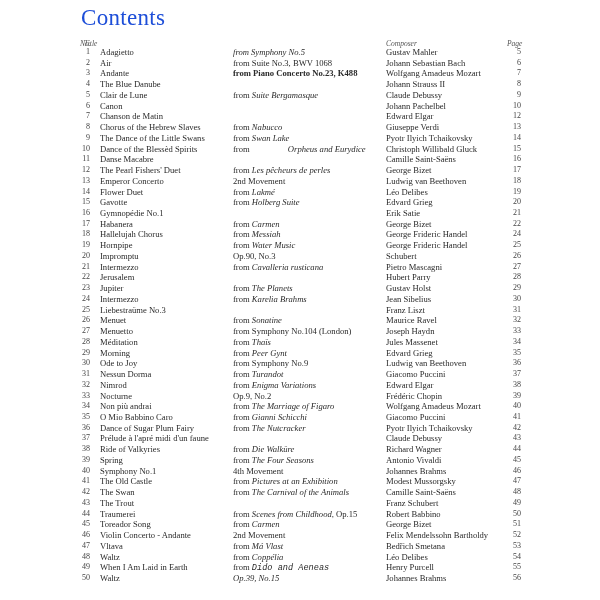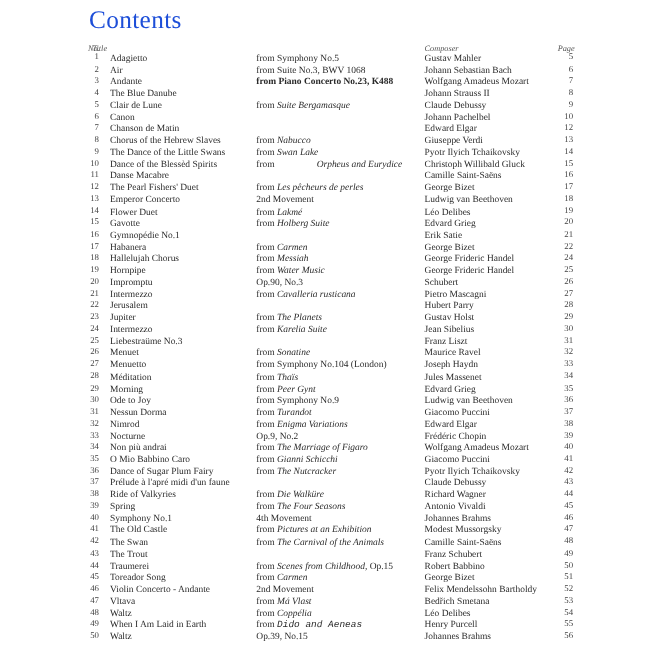--- a/index.html
+++ b/index.html
@@ -28,21 +28,21 @@
 <div class="title">Contents</div>
 <div class="hdr hdr-no">No.</div>
 <div class="hdr hdr-title">Title</div>
 <div class="hdr hdr-comp">Composer</div>
 <div class="hdr hdr-page">Page</div>
 
 <div class="rows" id="rows">
     <div class="row">
       <span class="c-no">1</span>
       <span class="c-title">Adagietto</span>
-      <span class="c-sub"><span class="sub-pre" style="position: static;">from Symphony No.5</span><span class="sub-it" style="position: static;"></span><span class="sub-pre" style="position: static;"></span></span>
+      <span class="c-sub"><span class="sub-pre" style="position: static; font-style: italic;">from Symphony No.5</span><span class="sub-it" style="position: static;"></span><span class="sub-pre" style="position: static;"></span></span>
       <span class="c-comp">Gustav Mahler</span>
       <span class="c-page">5</span>
     </div>
     <div class="row">
       <span class="c-no">2</span>
       <span class="c-title">Air</span>
       <span class="c-sub"><span class="sub-pre" style="position: static;">from Suite No.3, BWV 1068</span><span class="sub-it" style="position: static;"></span><span class="sub-pre" style="position: static;"></span></span>
       <span class="c-comp">Johann Sebastian Bach</span>
       <span class="c-page">6</span>
     </div>
@@ -189,21 +189,21 @@
     <div class="row">
       <span class="c-no">23</span>
       <span class="c-title">Jupiter</span>
       <span class="c-sub"><span class="sub-pre" style="position: static;">from </span><span class="sub-it" style="position: static;">The Planets</span><span class="sub-pre" style="position: static;"></span></span>
       <span class="c-comp">Gustav Holst</span>
       <span class="c-page">29</span>
     </div>
     <div class="row">
       <span class="c-no">24</span>
       <span class="c-title">Intermezzo</span>
-      <span class="c-sub"><span class="sub-pre" style="position: static;">from </span><span class="sub-it" style="position: static;">Karelia Suite</span><span class="sub-pre" style="position: static;"></span></span>
+      <span class="c-sub"><span class="sub-pre" style="position: static;">from </span><span class="sub-it" style="position: static;">Karelia Brahms</span><span class="sub-pre" style="position: static;"></span></span>
       <span class="c-comp">Jean Sibelius</span>
       <span class="c-page">30</span>
     </div>
     <div class="row">
       <span class="c-no">25</span>
       <span class="c-title">Liebestraüme No.3</span>
       <span class="c-sub"><span class="sub-pre" style="position: static;"></span><span class="sub-it" style="position: static;"></span><span class="sub-pre" style="position: static;"></span></span>
       <span class="c-comp">Franz Liszt</span>
       <span class="c-page">31</span>
     </div>
@@ -371,17 +371,17 @@
     <div class="row">
       <span class="c-no">49</span>
       <span class="c-title">When I Am Laid in Earth</span>
       <span class="c-sub"><span class="sub-pre" style="position: static;">from </span><span class="sub-it" style="position: static; font-family: Liberation Mono, monospace;">Dido and Aeneas</span><span class="sub-pre" style="position: static;"></span></span>
       <span class="c-comp">Henry Purcell</span>
       <span class="c-page">55</span>
     </div>
     <div class="row">
       <span class="c-no">50</span>
       <span class="c-title">Waltz</span>
-      <span class="c-sub"><span class="sub-pre" style="position: static;">Op.39, No.15</span><span class="sub-it" style="position: static;"></span><span class="sub-pre" style="position: static;"></span></span>
+      <span class="c-sub"><span class="sub-pre" style="position: static; font-style: italic;">Op.39, No.15</span><span class="sub-it" style="position: static;"></span><span class="sub-pre" style="position: static;"></span></span>
       <span class="c-comp">Johannes Brahms</span>
       <span class="c-page">56</span>
     </div>
   </div>
 
 </body></html>

